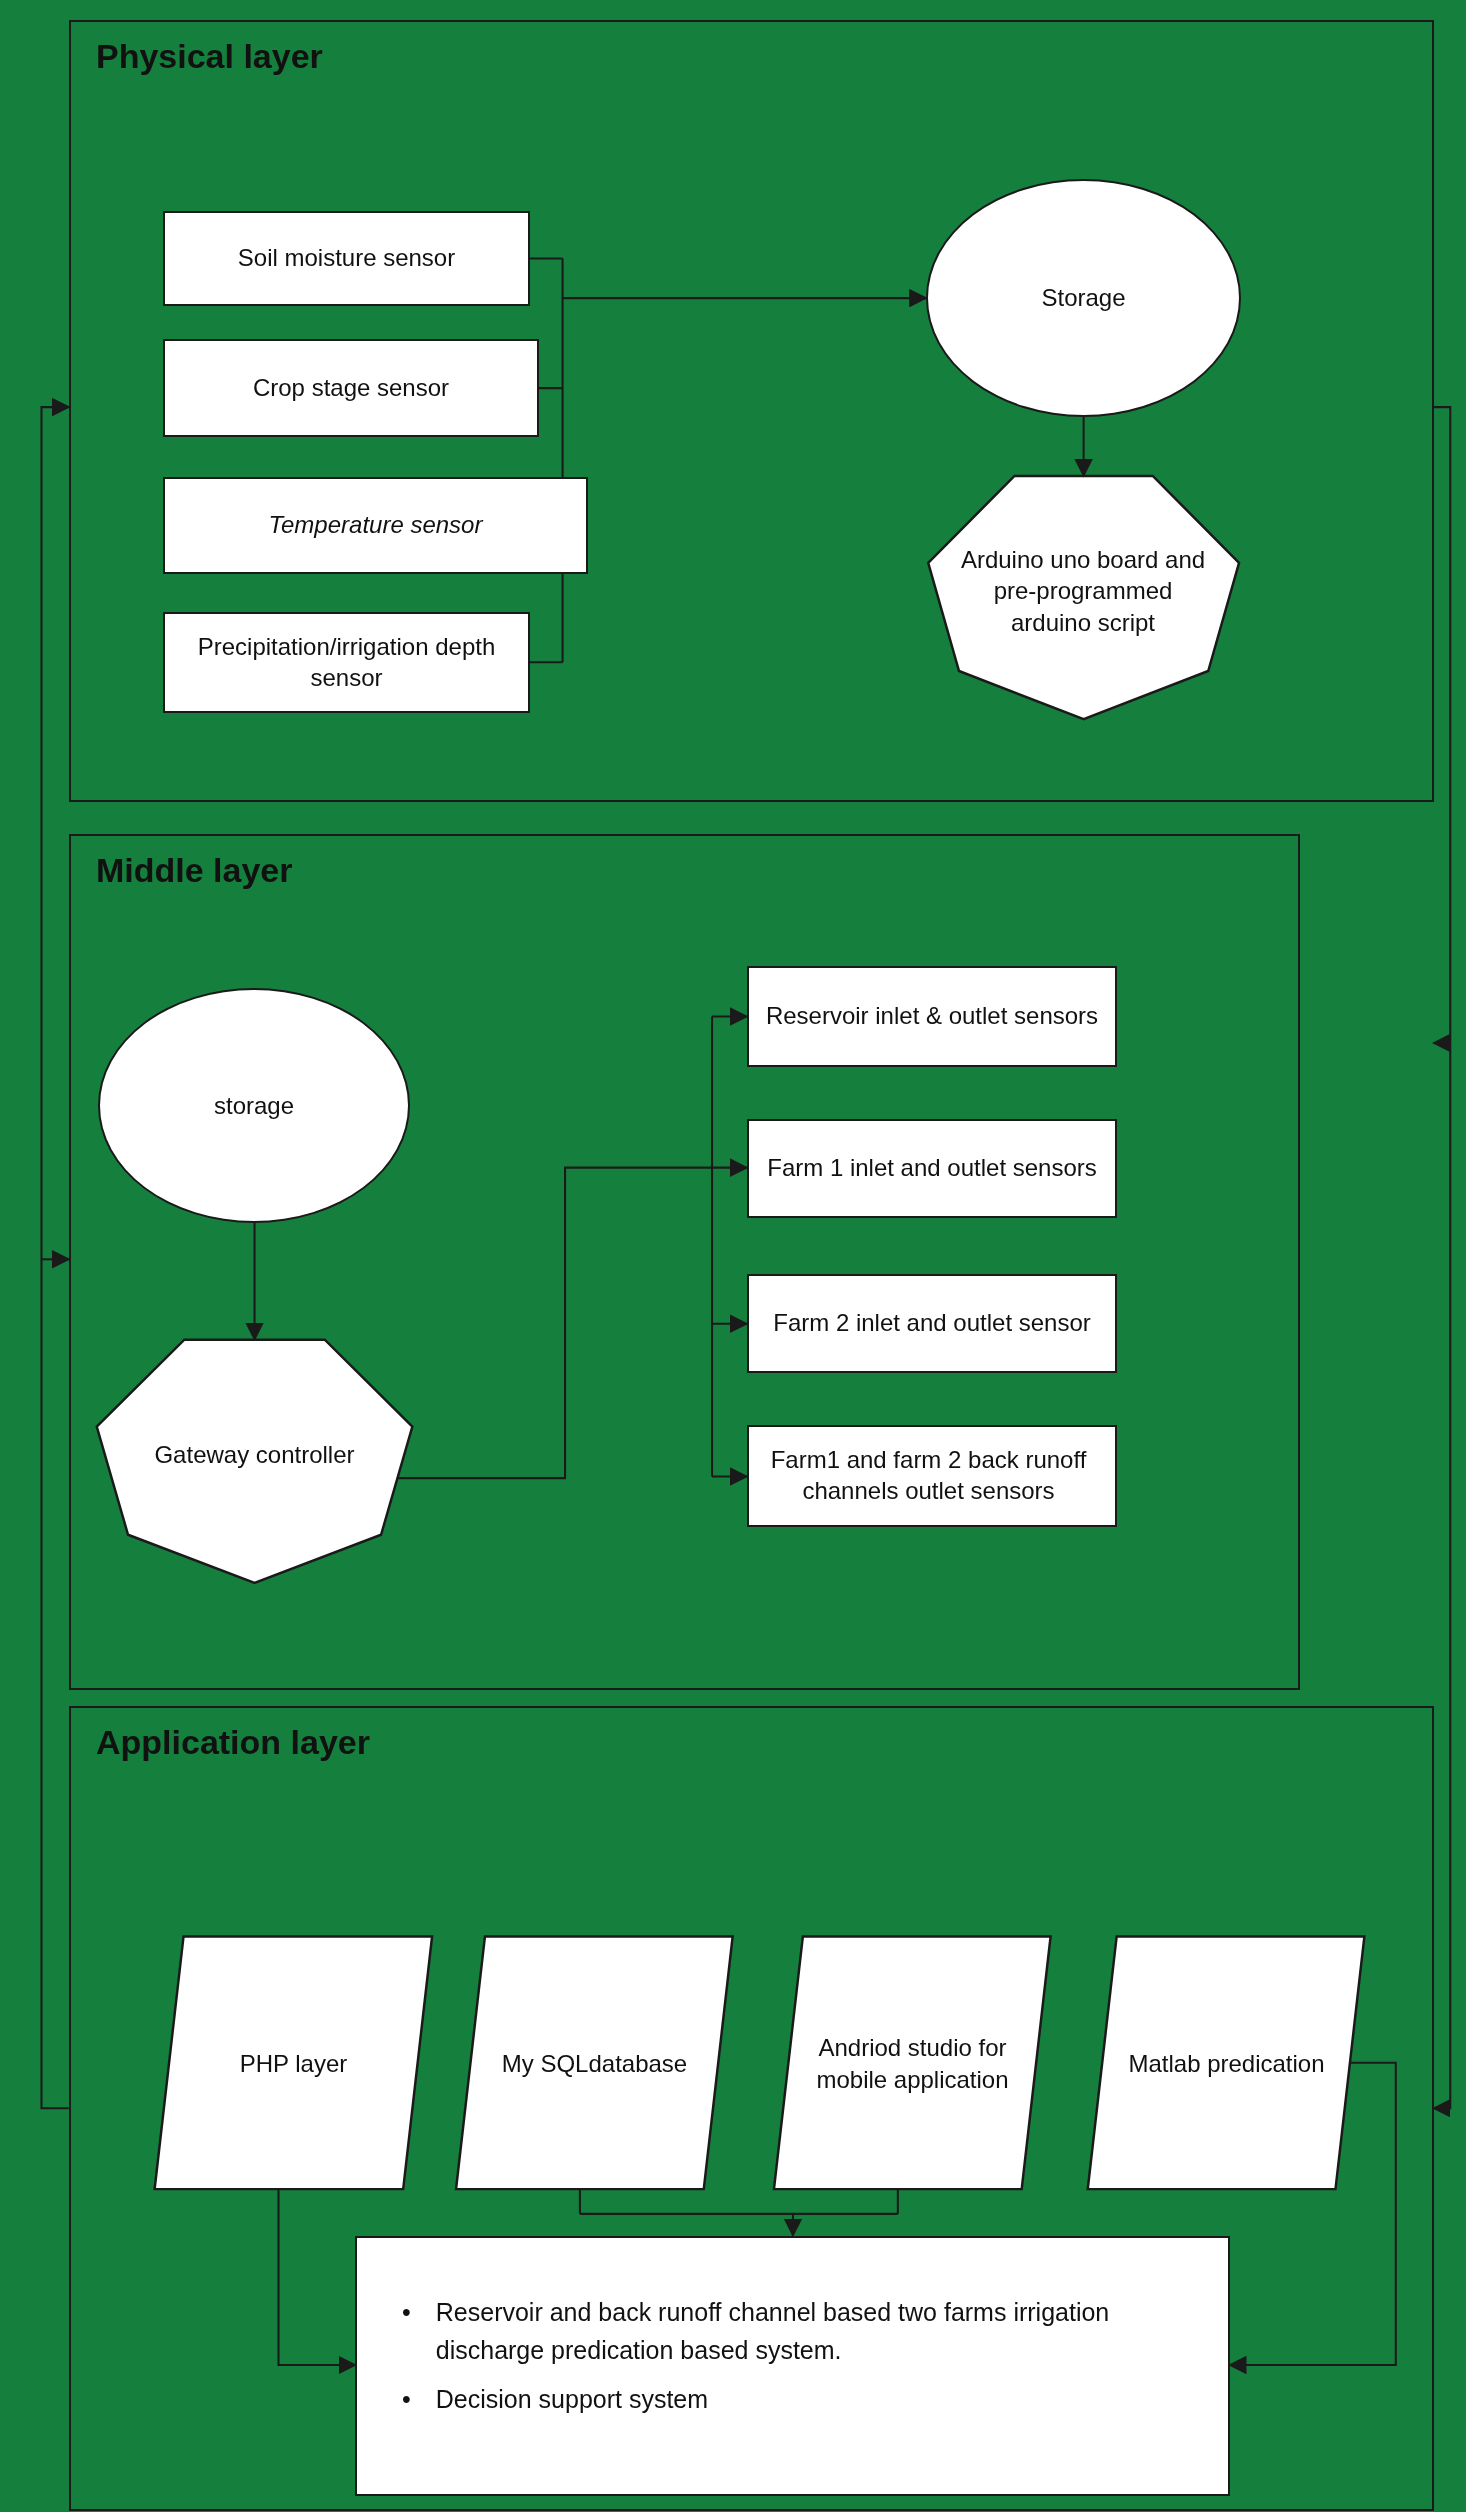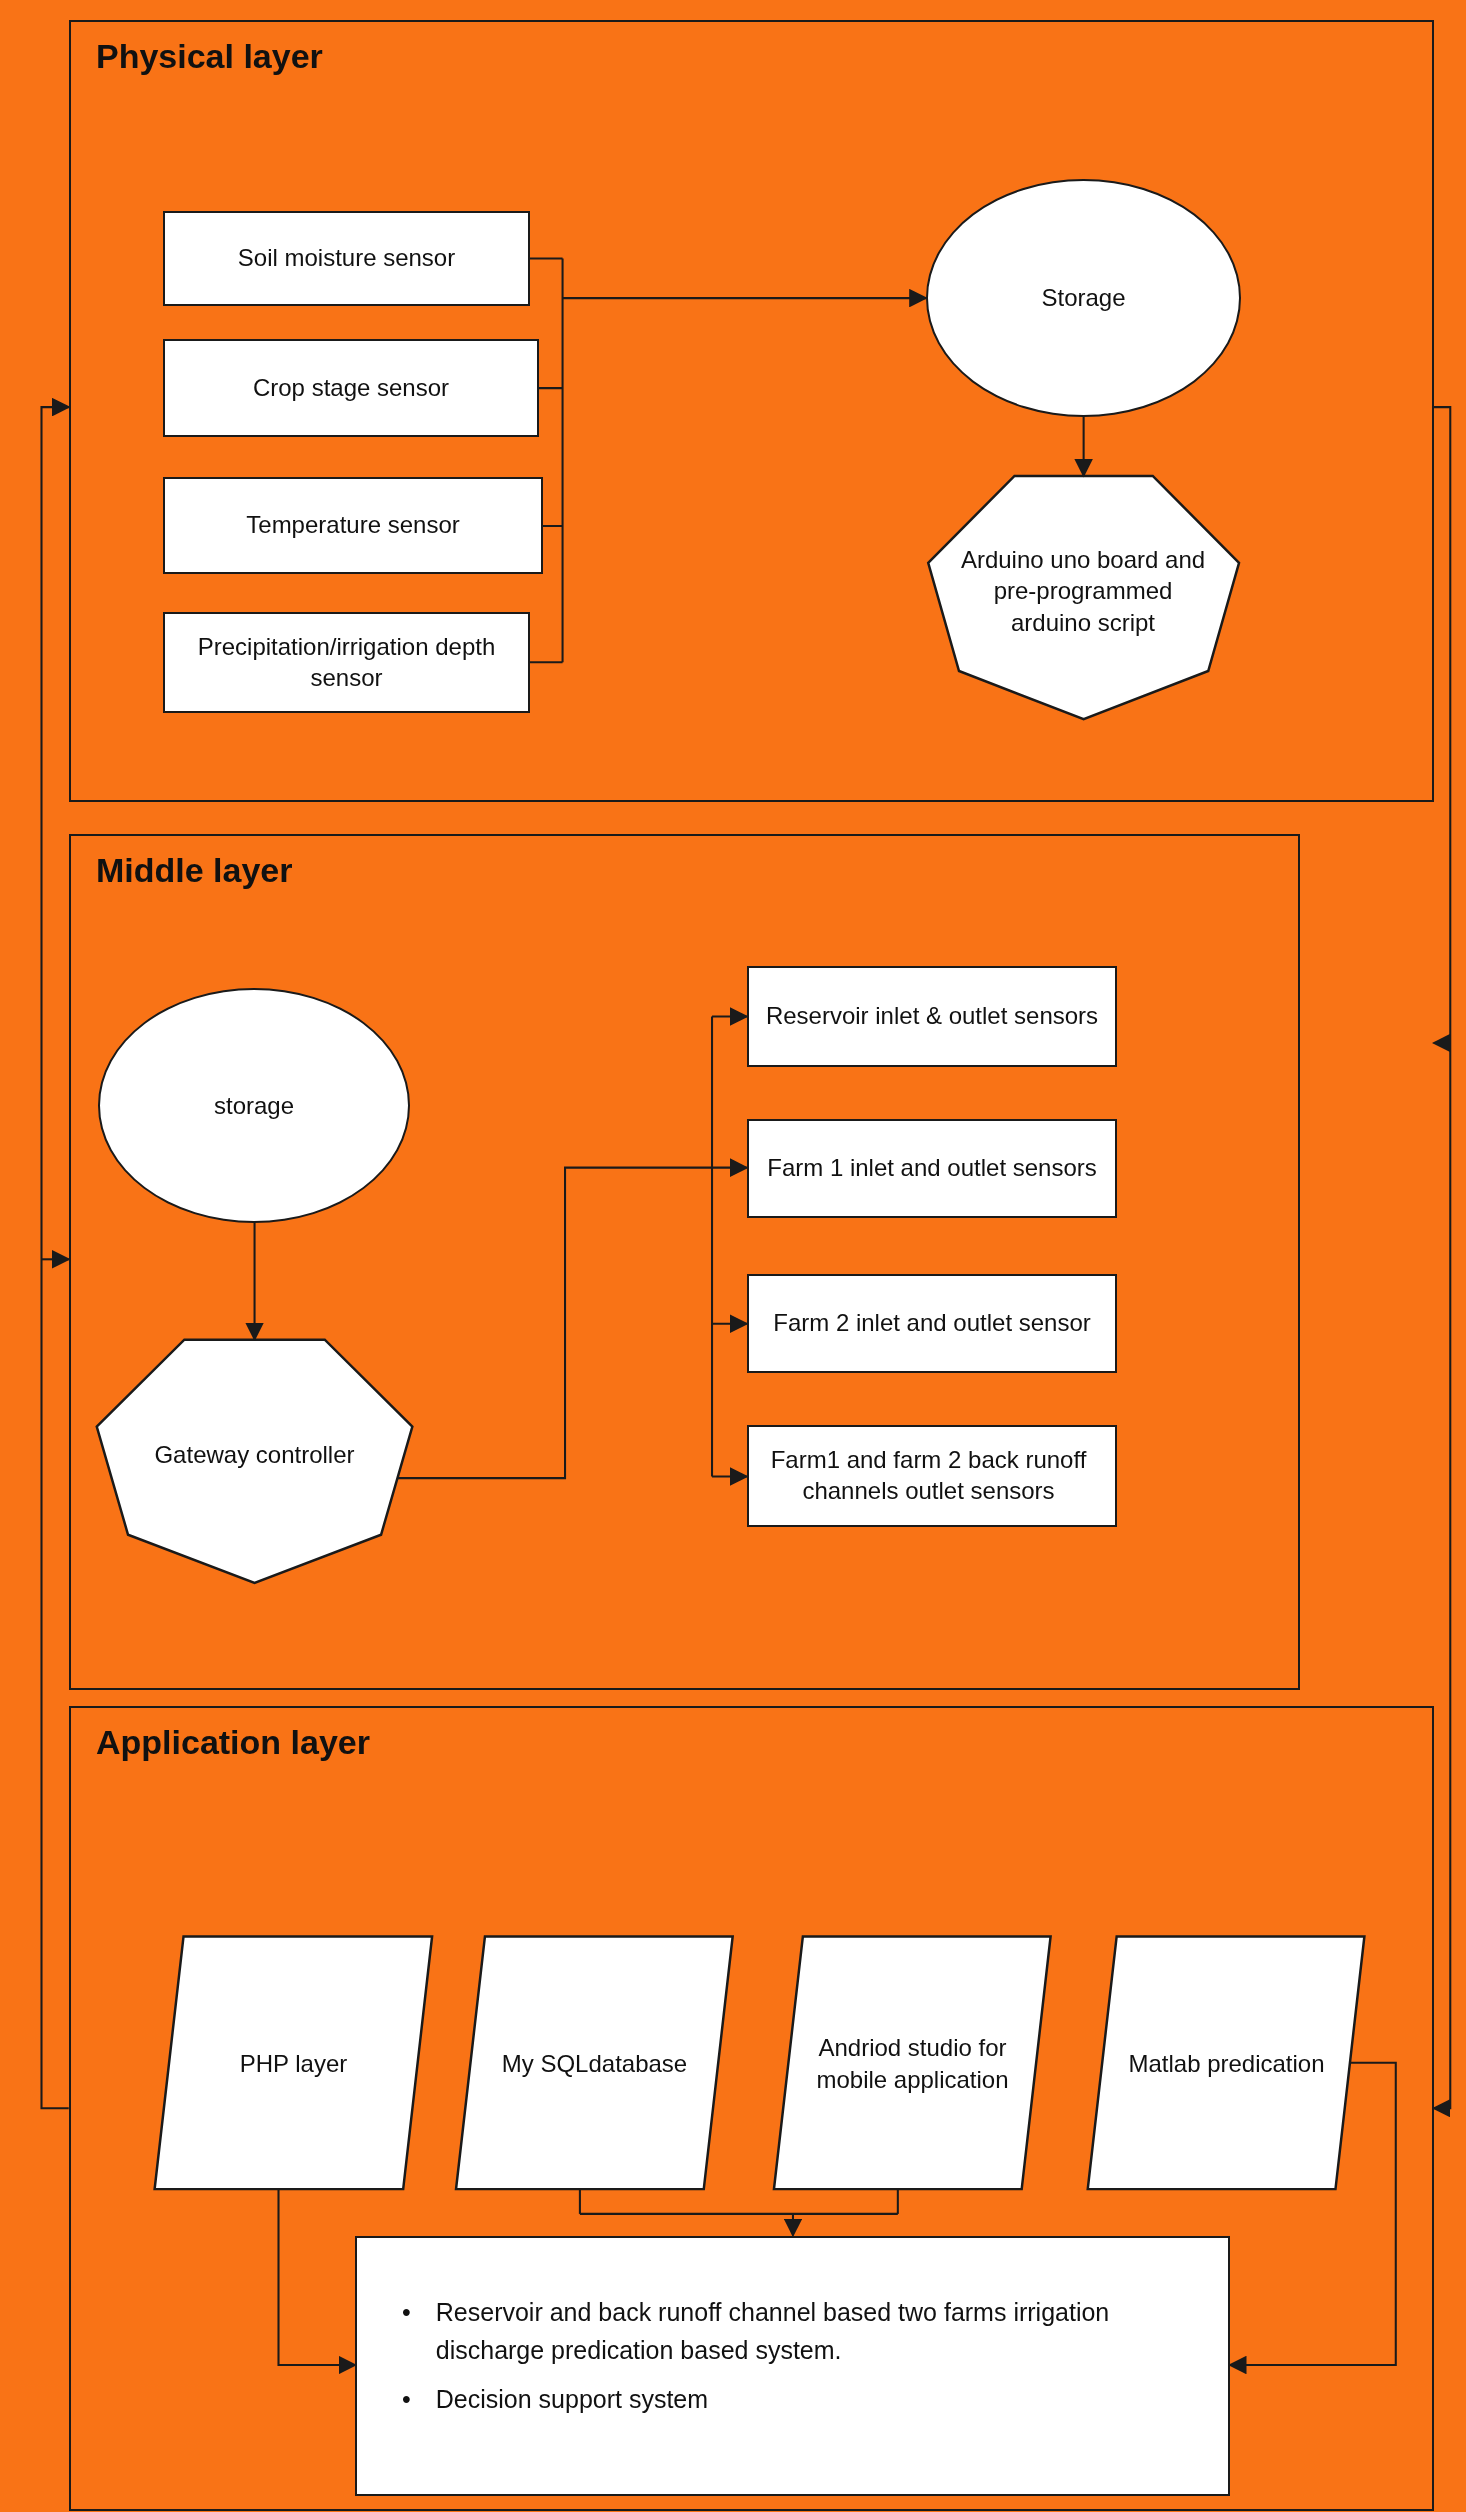--- a/index.html
+++ b/index.html
@@ -1,21 +1,21 @@
 <!DOCTYPE html>
 <html style="font-size:13.2px"><head>
 <meta charset="utf-8">
 <style>
   * { margin: 0; padding: 0; box-sizing: border-box; }
   html, body { background: #ffffff; }
   .canvas {
     position: relative;
     width: 1467px;
     height: 2512px;
-    background: #f97316;
+    background: #15803d;
     font-family: "Liberation Sans", sans-serif;
     color: #111111;
     overflow: hidden;
   }
   .wires {
     position: absolute;
     left: 0; top: 0;
     width: 1467px; height: 2512px;
     z-index: 0;
   }
@@ -143,21 +143,21 @@
       <path d="M1756,1263 H1736" marker-end="url(#arr)"></path>
     </g>
   </svg>
 
   <div class="layer" style="left:69px; top:20px; width:1365px; height:782px;">
     <div class="layer-title">Physical layer</div>
   </div>
 
   <div class="rect-node" style="left:163px; top:211px; width:367px; height:95px;">Soil moisture sensor</div>
   <div class="rect-node" style="left:163px; top:339px; width:376px; height:98px;">Crop stage sensor</div>
-  <div class="rect-node" style="left:163px; top:477px; width:380px; height:97px;">Temperature sensor</div>
+  <div class="rect-node" style="left:163px; top:477px; width:425px; height:97px;font-style:italic;">Temperature sensor</div>
   <div class="rect-node" style="left:163px; top:612px; width:367px; height:101px;">Precipitation/irrigation depth sensor</div>
 
   <div class="ellipse-node" style="left:926px; top:179px; width:315px; height:238px;">Storage</div>
 
   <div class="shape-label" style="left:932px; top:467px; width:302px; height:248px;">Arduino uno board and pre-programmed arduino script</div>
 
   <div class="layer" style="left:69px; top:834px; width:1231px; height:856px;">
     <div class="layer-title">Middle layer</div>
   </div>
 

